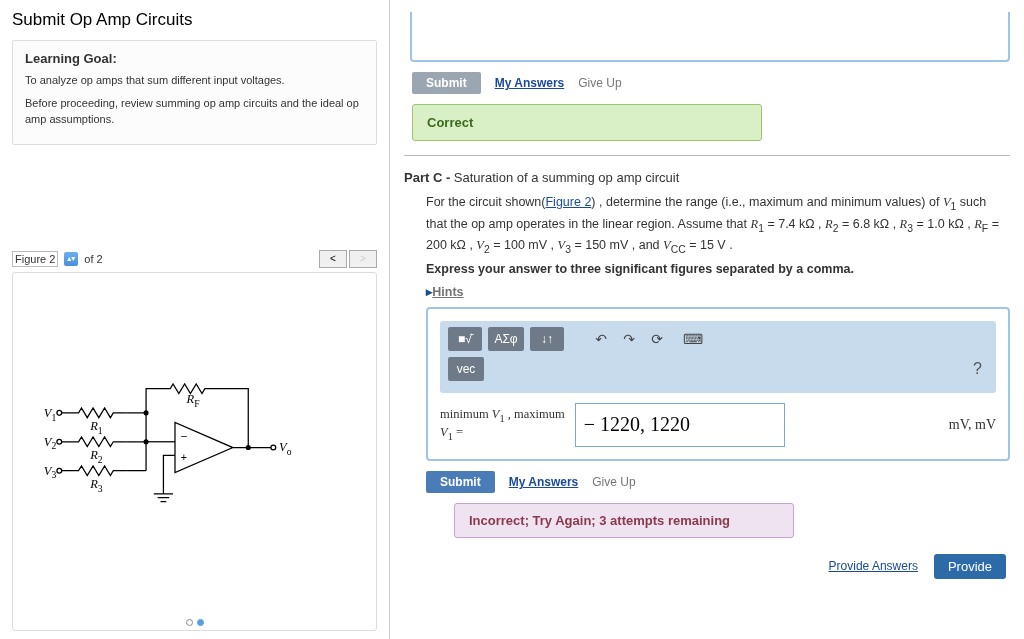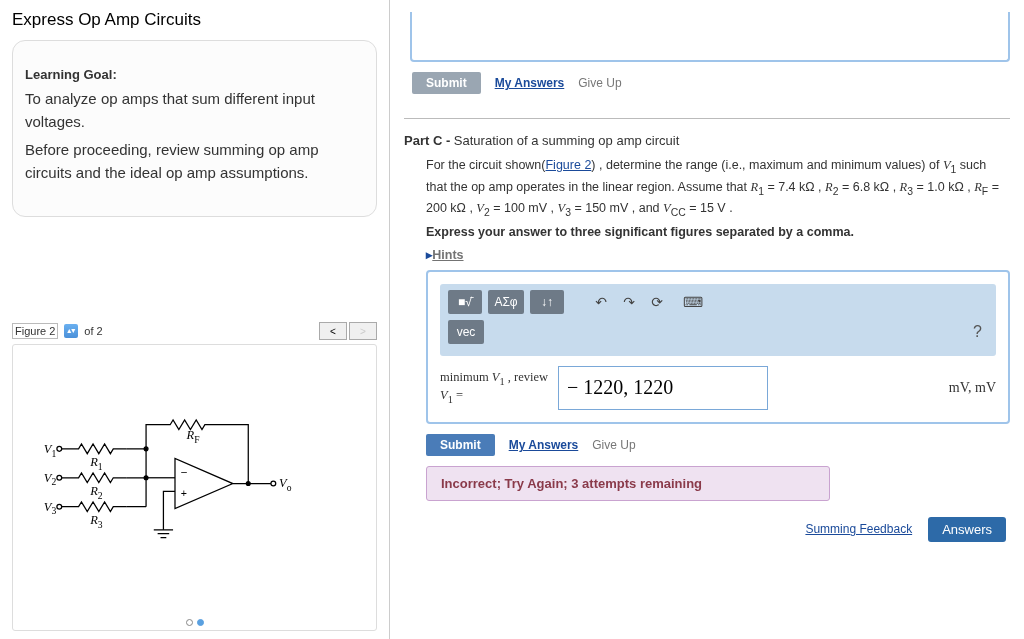--- a/index.html
+++ b/index.html
@@ -1,22 +1,22 @@
 <!DOCTYPE html>
 <html><head>
 <meta charset="utf-8">
 <style>
 * { box-sizing: border-box; margin: 0; padding: 0; }
 body { font-family: Arial, Helvetica, sans-serif; font-size: 13px; color: #333; background: #fff; width: 1024px; height: 639px; overflow: hidden; }
 .container { display: flex; height: 100%; }
 .left-panel { width: 390px; border-right: 1px solid #ccc; padding: 8px 12px; display: flex; flex-direction: column; }
 .title { font-size: 17px; font-weight: normal; margin: 2px 0 10px 0; color: #000; }
-.goal-box { border: 1px solid #ddd; border-radius: 13px; padding: 26px 12px; background: #fcfcfc; }
+.goal-box { border: 1px solid #ddd; border-radius: 2px; padding: 10px 12px; background: #fcfcfc; }
 .goal-box h3 { font-size: 13px; font-weight: bold; margin-bottom: 6px; }
-.goal-box p { font-size: 15px; line-height: 1.5; margin-bottom: 6px; }
+.goal-box p { font-size: 11px; line-height: 1.5; margin-bottom: 6px; }
 .figure-header { display: flex; align-items: center; margin-top: 105px; margin-bottom: 4px; gap: 6px; }
 .fig-sel { border: 1px solid #bbb; font-size: 11px; padding: 1px 2px; }
 .fig-spin { width: 14px; height: 14px; background: linear-gradient(#6ab0f0,#4a90d9); border-radius: 2px; font-size: 8px; color: #fff; display: inline-flex; flex-direction: column; align-items: center; justify-content: center; line-height: 6px; }
 .fig-nav { margin-left: auto; display: flex; gap: 2px; }
 .fig-nav button { width: 28px; height: 18px; border: 1px solid #aaa; background: #f0f0f0; font-size: 10px; cursor: pointer; }
 .figure-body { border: 1px solid #ddd; border-radius: 3px; flex: 1; background: #fff; position: relative; display: flex; align-items: center; justify-content: center; }
 .figure-body svg { width: 85%; }
 .fig-dots { position: absolute; bottom: 4px; left: 50%; transform: translateX(-50%); display: flex; gap: 4px; }
 .fig-dots span { width: 7px; height: 7px; border-radius: 50%; border: 1px solid #888; }
 .fig-dots .active { background: #5aa0e0; border-color: #5aa0e0; }
@@ -43,31 +43,31 @@
 .tb-row { display: flex; gap: 6px; align-items: center; margin-bottom: 6px; }
 .tb-btn { background: #6e7a87; color: #fff; border: none; width: 34px; height: 24px; font-size: 12px; cursor: pointer; border-radius: 2px; display: inline-flex; align-items: center; justify-content: center; }
 .tb-btn.wide { width: 36px; }
 .tb-ico { width: 22px; height: 22px; color: #444; display: inline-flex; align-items: center; justify-content: center; font-size: 14px; cursor: pointer; }
 .tb-help { margin-left: auto; font-size: 16px; color: #555; cursor: pointer; padding-right: 6px; }
 .answer-line { display: flex; align-items: center; gap: 10px; }
 .answer-label { font-size: 12.5px; font-family: 'Times New Roman', serif; line-height: 1.2; }
 .answer-label i { font-style: italic; }
 .answer-input { border: 1px solid #7aa8d8; padding: 4px 8px; font-size: 20px; font-family: 'Times New Roman', serif; width: 210px; height: 44px; }
 .answer-unit { margin-left: auto; font-family: 'Times New Roman', serif; font-size: 14px; }
-.incorrect-box { background: #efe2f1; border: 1px solid #c9a3d0; color: #8a3a4a; font-weight: bold; padding: 9px 14px; border-radius: 3px; width: 404px; margin-top: 8px; }
+.incorrect-box { background: #efe2f1; border: 1px solid #c9a3d0; color: #8a3a4a; font-weight: bold; padding: 9px 14px; border-radius: 3px; width: 340px; margin-top: 8px; margin-left: 28px; }
 .footer { display: flex; justify-content: flex-end; align-items: center; gap: 16px; margin-top: 16px; padding-right: 4px; }
 .continue-btn { background: #2d6aa8; color: #fff; border: none; padding: 5px 14px; font-size: 13px; border-radius: 3px; cursor: pointer; }
 .fig-link { color: #1a4a9a; text-decoration: underline; cursor: pointer; }
 </style>
 </head>
 <body>
 
 <div class="container">
   <div class="left-panel">
-    <div class="title">Express Op Amp Circuits</div>
+    <div class="title">Submit Op Amp Circuits</div>
     <div class="goal-box">
       <h3>Learning Goal:</h3>
       <p>To analyze op amps that sum different input voltages.</p>
       <p>Before proceeding, review summing op amp circuits and the ideal op amp assumptions.</p>
     </div>
 
     <div class="figure-header">
       <span class="fig-sel">Figure 2</span>
       <span class="fig-spin">▴▾</span>
       <span style="font-size:11px;">of 2</span>
@@ -125,20 +125,21 @@
     </div>
   </div>
 
   <div class="right-panel">
     <div class="prev-answer"></div>
     <div class="btn-row">
       <button class="btn-submit">Submit</button>
       <span class="link">My Answers</span>
       <span class="giveup">Give Up</span>
     </div>
+    <div class="correct-box">Correct</div>
 
     <hr class="sep">
 
     <div class="part-title">
       <b>Part C - </b><span>Saturation of a summing op amp circuit</span>
     </div>
 
     <div class="part-content">
       <div class="problem-text">
         <span>For the circuit shown(</span><span class="fig-link">Figure 2</span><span>) , determine the range (i.e., maximum and minimum values) of </span><span class="mathvar">V</span><sub>1</sub><span> such that the op amp operates in the linear region. Assume that </span><span class="mathvar">R</span><sub>1</sub><span> = 7.4 kΩ , </span><span class="mathvar">R</span><sub>2</sub><span> = 6.8 kΩ , </span><span class="mathvar">R</span><sub>3</sub><span> = 1.0 kΩ , </span><span class="mathvar">R</span><sub>F</sub><span> = 200 kΩ , </span><span class="mathvar">V</span><sub>2</sub><span> = 100 mV , </span><span class="mathvar">V</span><sub>3</sub><span> = 150 mV , and </span><span class="mathvar">V</span><sub>CC</sub><span> = 15 V .</span>
@@ -158,35 +159,35 @@
             <span class="tb-ico">⟳</span>
             <span class="tb-ico" style="margin-left:8px;">⌨</span>
           </div>
           <div class="tb-row">
             <button class="tb-btn wide">vec</button>
             <span class="tb-help">?</span>
           </div>
         </div>
         <div class="answer-line">
           <div class="answer-label">
-            <span>minimum </span><i>V</i><sub>1</sub><span> , review</span><br>
+            <span>minimum </span><i>V</i><sub>1</sub><span> , maximum</span><br>
             <i>V</i><sub>1</sub><span> =</span>
           </div>
           <input class="answer-input" value="− 1220, 1220" style="">
           <span class="answer-unit">mV, mV</span>
         </div>
       </div>
 
       <div class="btn-row" style="margin-left:0;">
         <button class="btn-submit active">Submit</button>
         <span class="link">My Answers</span>
         <span class="giveup">Give Up</span>
       </div>
 
       <div class="incorrect-box">Incorrect; Try Again; 3 attempts remaining</div>
 
       <div class="footer">
-        <span class="link" style="font-weight:normal;">Summing Feedback</span>
-        <button class="continue-btn">Answers</button>
+        <span class="link" style="font-weight:normal;">Provide Answers</span>
+        <button class="continue-btn">Provide</button>
       </div>
     </div>
   </div>
 </div>
 
 </body></html>

